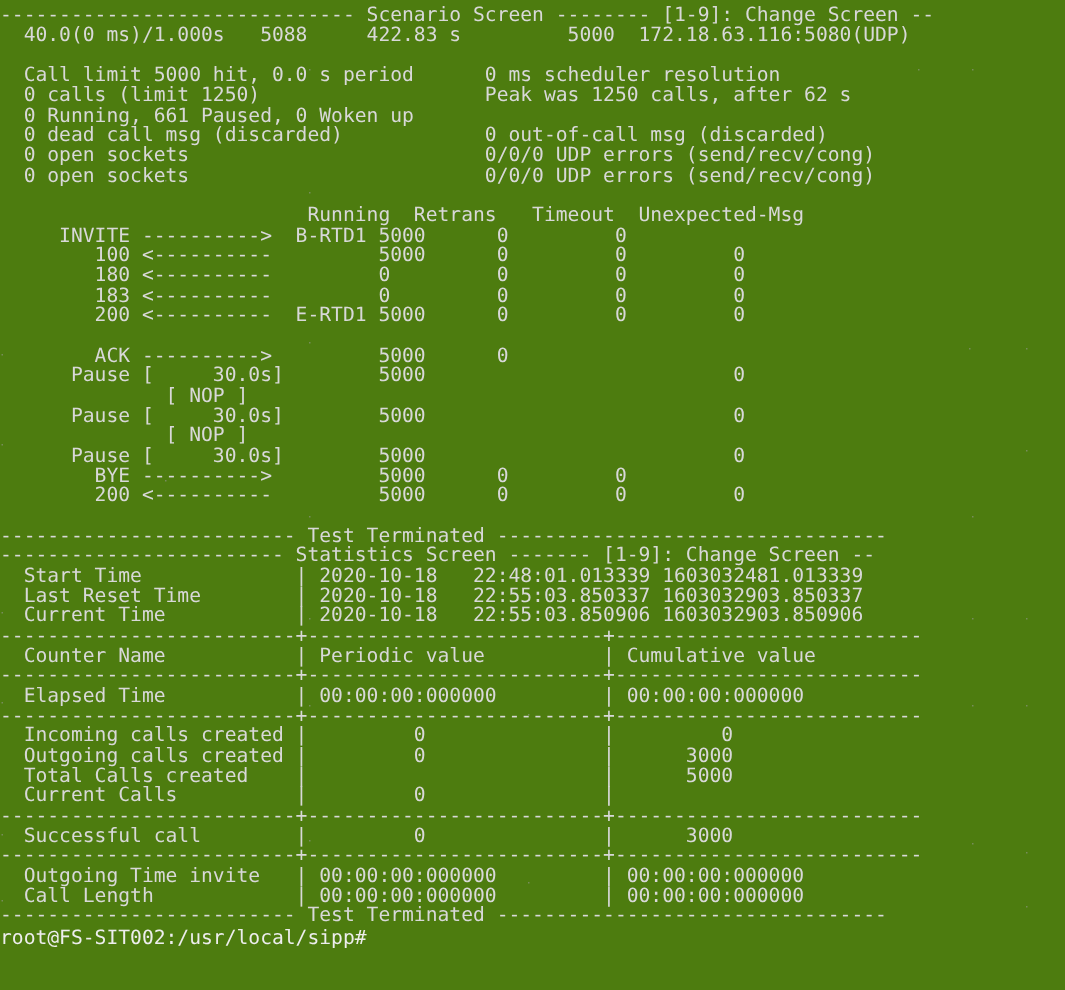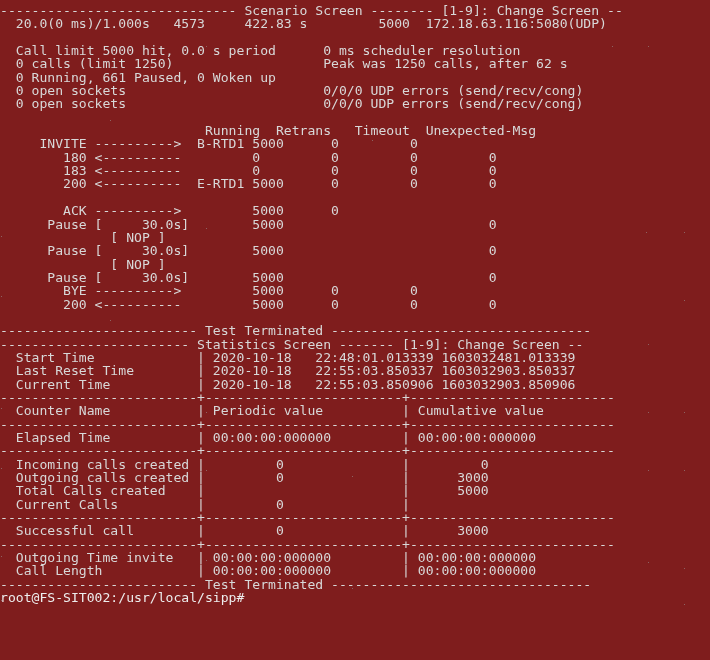--- a/index.html
+++ b/index.html
@@ -6,21 +6,21 @@
     margin: 0;
     padding: 0;
     background: #000000;
     width: 710px;
     height: 660px;
     overflow: hidden;
   }
   #terminal {
     width: 710px;
     height: 660px;
-    background: #7f1d1d;
+    background: #4d7c0f;
     position: relative;
     box-sizing: border-box;
   }
   .screen {
     position: absolute;
     top: 0;
     left: 0;
     width: 710px;
     padding: 4px 0 0 0;
     box-sizing: border-box;
@@ -62,30 +62,32 @@
     opacity: 0.55;
   }
 </style>
 </head>
 <body>
 
 <div id="terminal">
   <div class="screen">
 
     <div class="line">------------------------------ Scenario Screen -------- [1-9]: Change Screen --</div>
-    <div class="line">  20.0(0 ms)/1.000s   4573     422.83 s         5000  172.18.63.116:5080(UDP)</div>
+    <div class="line">  40.0(0 ms)/1.000s   5088     422.83 s         5000  172.18.63.116:5080(UDP)</div>
     <div class="line"></div>
     <div class="line">  Call limit 5000 hit, 0.0 s period      0 ms scheduler resolution</div>
     <div class="line">  0 calls (limit 1250)                   Peak was 1250 calls, after 62 s</div>
     <div class="line">  0 Running, 661 Paused, 0 Woken up</div>
+    <div class="line">  0 dead call msg (discarded)            0 out-of-call msg (discarded)</div>
     <div class="line">  0 open sockets                         0/0/0 UDP errors (send/recv/cong)</div>
     <div class="line">  0 open sockets                         0/0/0 UDP errors (send/recv/cong)</div>
     <div class="line"></div>
     <div class="line">                          Running  Retrans   Timeout  Unexpected-Msg</div>
     <div class="line">     INVITE ----------&gt;  B-RTD1 5000      0         0</div>
+    <div class="line">        100 &lt;----------         5000      0         0         0</div>
     <div class="line">        180 &lt;----------         0         0         0         0</div>
     <div class="line">        183 &lt;----------         0         0         0         0</div>
     <div class="line">        200 &lt;----------  E-RTD1 5000      0         0         0</div>
     <div class="line"></div>
     <div class="line">        ACK ----------&gt;         5000      0</div>
     <div class="line">      Pause [     30.0s]        5000                          0</div>
     <div class="line">              [ NOP ]</div>
     <div class="line">      Pause [     30.0s]        5000                          0</div>
     <div class="line">              [ NOP ]</div>
     <div class="line">      Pause [     30.0s]        5000                          0</div>

